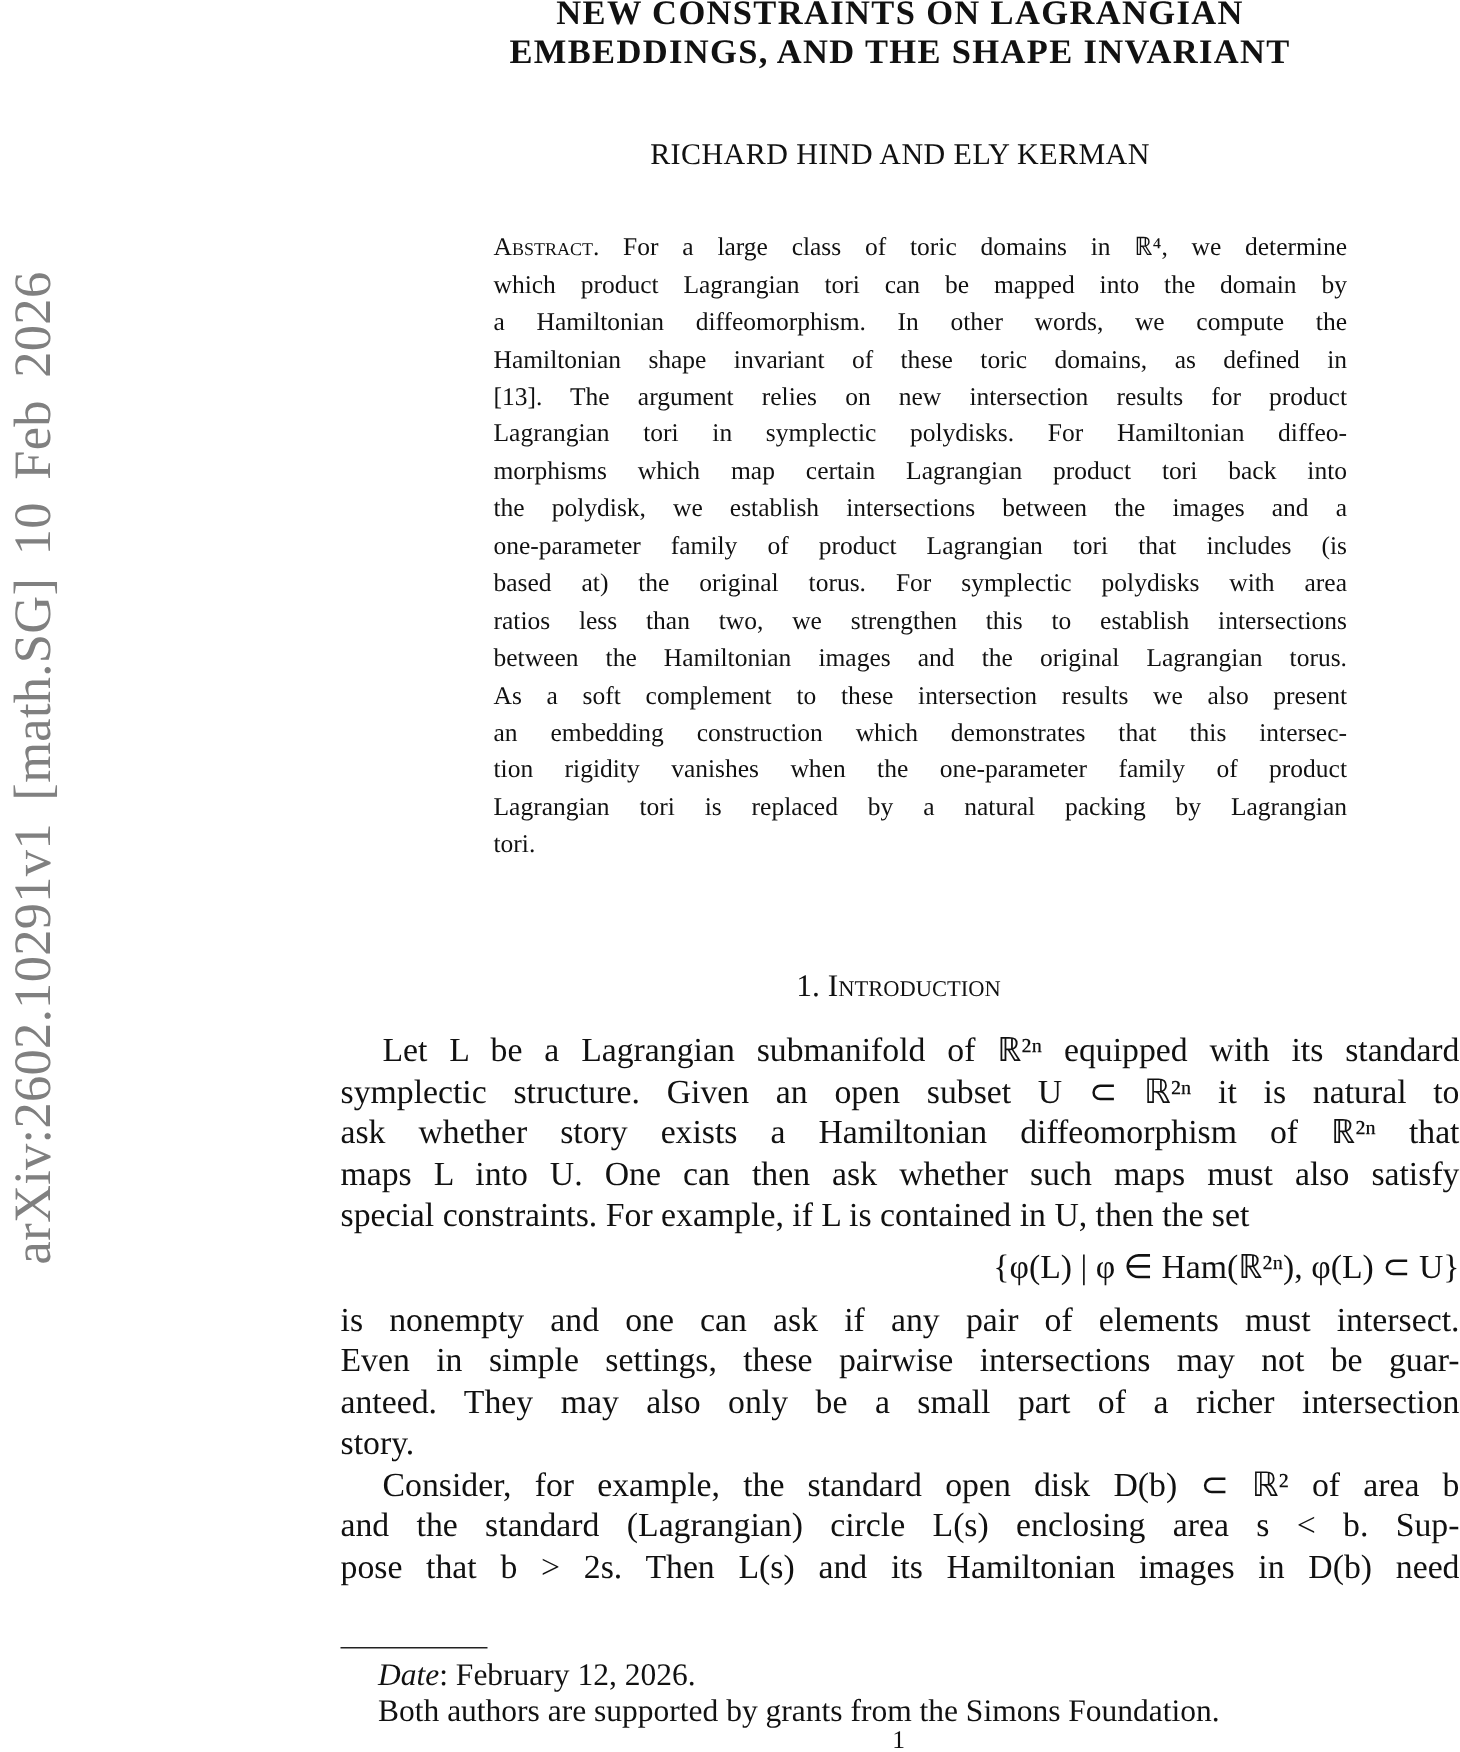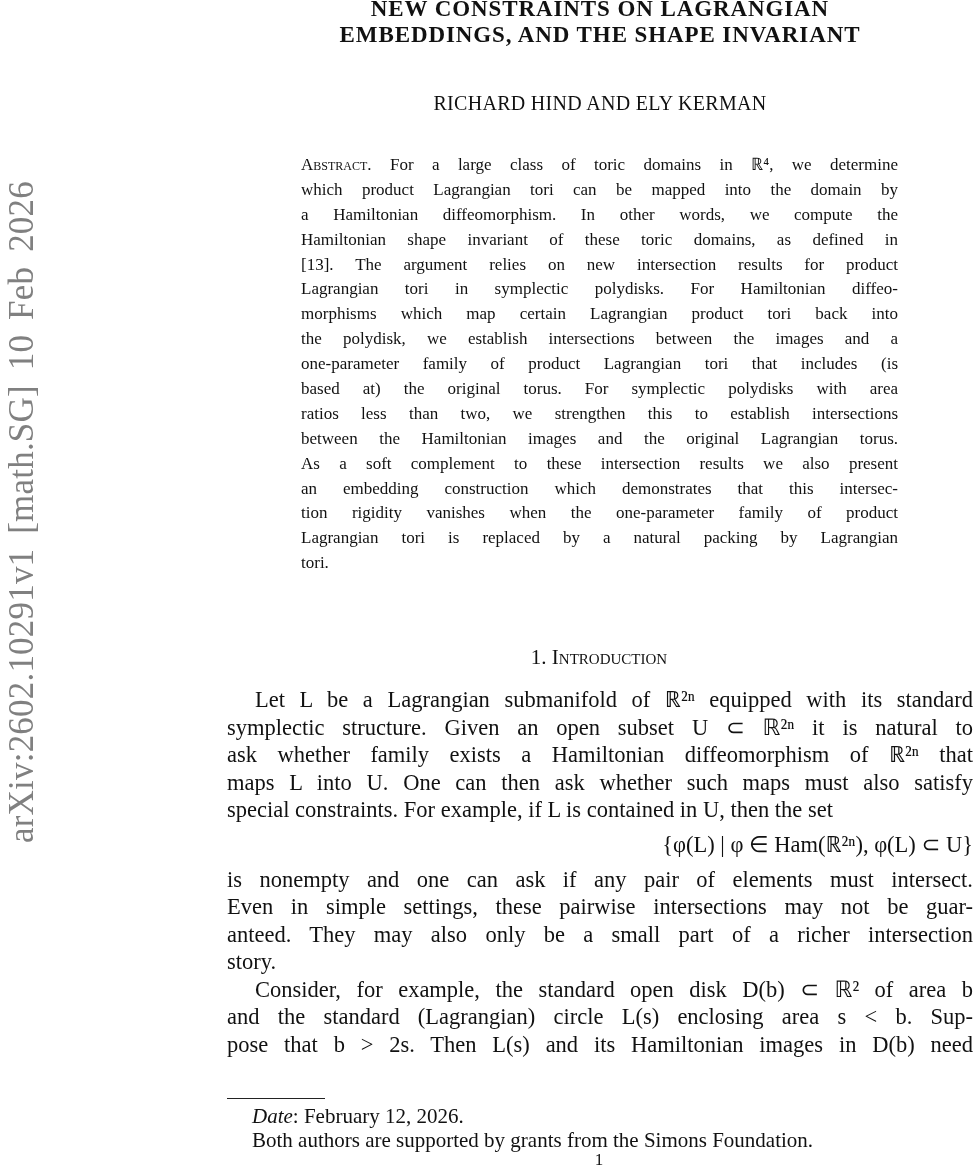--- a/index.html
+++ b/index.html
@@ -32,21 +32,21 @@
     text-align: center;
     font-family: "Liberation Serif", serif;
     font-size: 20px; letter-spacing: 0.3px;
   }
   .abstract {
     position: absolute; left: 301px; width: 597px; top: 153px;
     font-family: "Liberation Serif", serif;
     font-size: 17px; line-height: 24.9px;
     text-align: justify;
   }
-  .abstract .line { display: block; text-align: justify; text-align-last: justify; height: 24.9px; }
+  .abstract .line { display: block; text-align: justify; text-align-last: justify; height: 24.9px; margin-left: 28px; }
   .abstract .line.last { text-align-last: left; }
   .sc { font-variant: small-caps; }
   .section {
     position: absolute; left: 225px; width: 748px; top: 645px;
     text-align: center;
     font-family: "Liberation Serif", serif;
     font-size: 21px;
   }
   .body-text {
     position: absolute; left: 227px; width: 746px; top: 686px;
@@ -107,21 +107,21 @@
 </div>
 
 <div class="section">
   <span>1.</span>
   <span class="sc">Introduction</span>
 </div>
 
 <div class="body-text">
   <span class="line indent">Let L be a Lagrangian submanifold of ℝ²ⁿ equipped with its standard</span>
   <span class="line">symplectic structure. Given an open subset U ⊂ ℝ²ⁿ it is natural to</span>
-  <span class="line">ask whether family exists a Hamiltonian diffeomorphism of ℝ²ⁿ that</span>
+  <span class="line">ask whether story exists a Hamiltonian diffeomorphism of ℝ²ⁿ that</span>
   <span class="line">maps L into U. One can then ask whether such maps must also satisfy</span>
   <span class="line last">special constraints. For example, if L is contained in U, then the set</span>
   <span class="display-math">{φ(L) | φ ∈ Ham(ℝ²ⁿ), φ(L) ⊂ U}</span>
   <span class="line">is nonempty and one can ask if any pair of elements must intersect.</span>
   <span class="line">Even in simple settings, these pairwise intersections may not be guar-</span>
   <span class="line">anteed. They may also only be a small part of a richer intersection</span>
   <span class="line last">story.</span>
   <span class="line indent">Consider, for example, the standard open disk D(b) ⊂ ℝ² of area b</span>
   <span class="line">and the standard (Lagrangian) circle L(s) enclosing area s &lt; b. Sup-</span>
   <span class="line">pose that b &gt; 2s. Then L(s) and its Hamiltonian images in D(b) need</span>

